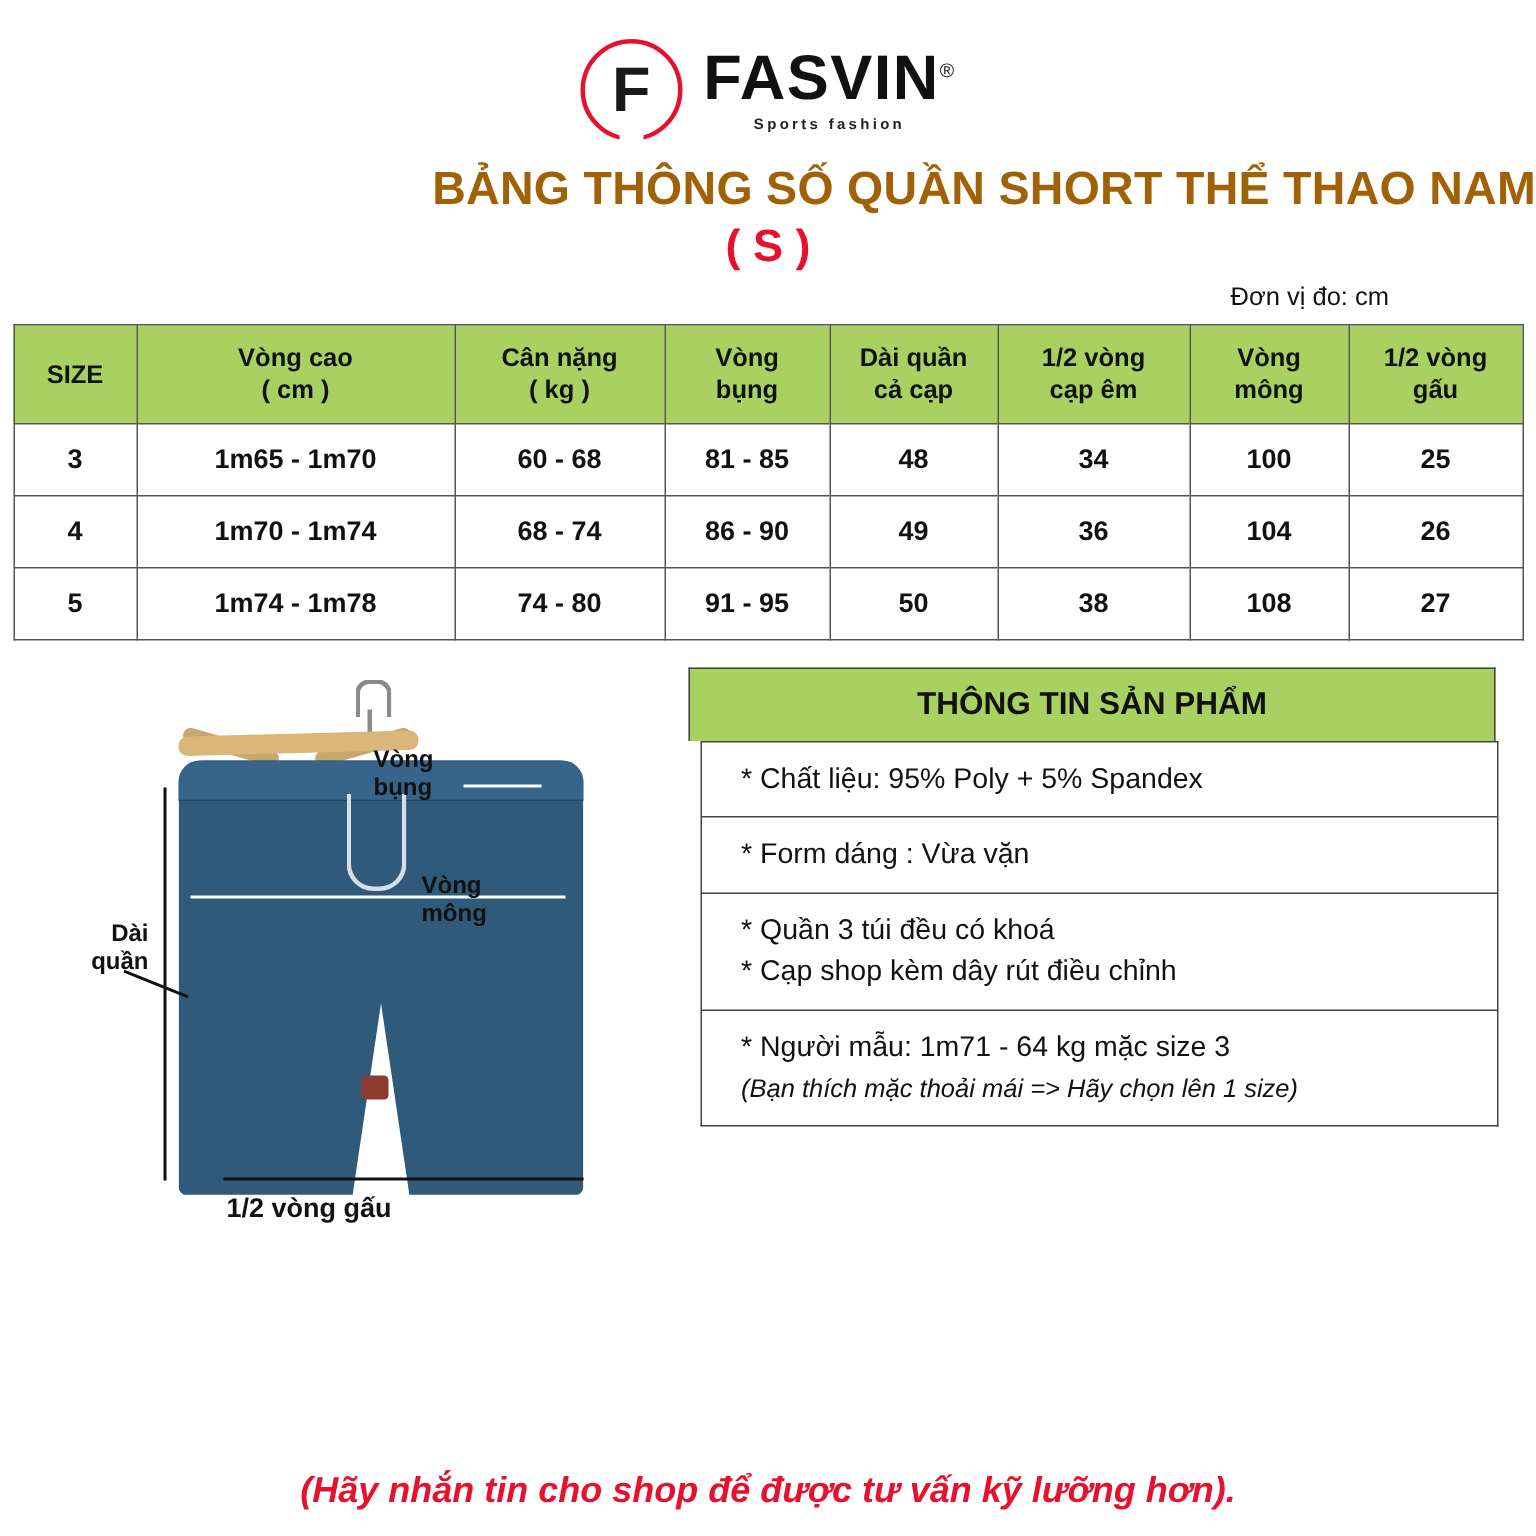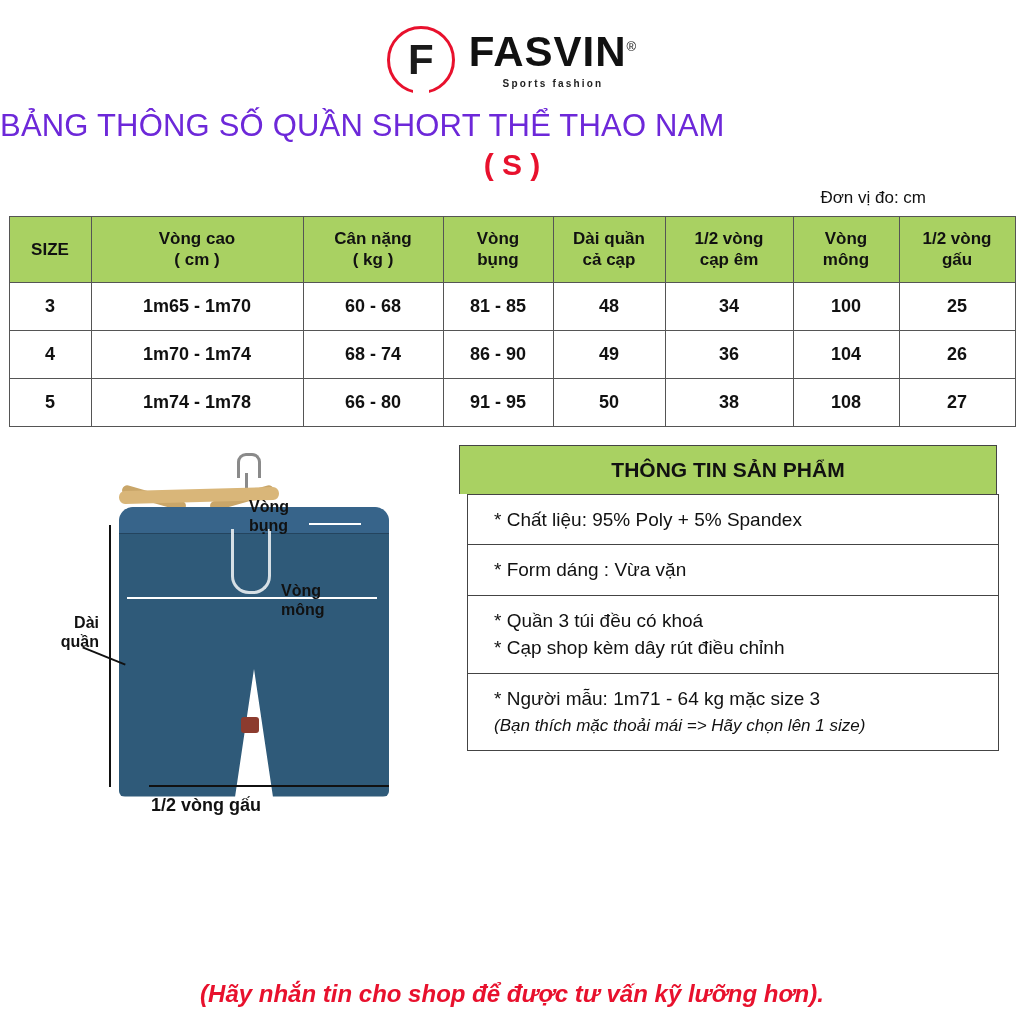--- a/index.html
+++ b/index.html
@@ -73,24 +73,24 @@
   .logo-sub {
     font-size: 10px;
     font-weight: bold;
     letter-spacing: 2.2px;
     color: #222;
     margin-top: 6px;
   }
 
   
   .main-title {
-    text-align: left;
-    color: #6d28d9;
+    text-align: right;
+    color: #a16207;
     font-size: 31px;
-    font-weight: normal;
+    font-weight: bold;
     margin-top: 14px;
     letter-spacing: 0.2px;
   }
   .sub-title {
     text-align: center;
     color: #e8112d;
     font-size: 30px;
     font-weight: bold;
     margin-top: 4px;
   }
@@ -381,21 +381,21 @@
       <td>68 - 74</td>
       <td>86 - 90</td>
       <td>49</td>
       <td>36</td>
       <td>104</td>
       <td>26</td>
     </tr>
     <tr>
       <td>5</td>
       <td>1m74 - 1m78</td>
-      <td>66 - 80</td>
+      <td>74 - 80</td>
       <td>91 - 95</td>
       <td>50</td>
       <td>38</td>
       <td>108</td>
       <td>27</td>
     </tr>
   </tbody>
 </table>
 
 <div class="lower">

